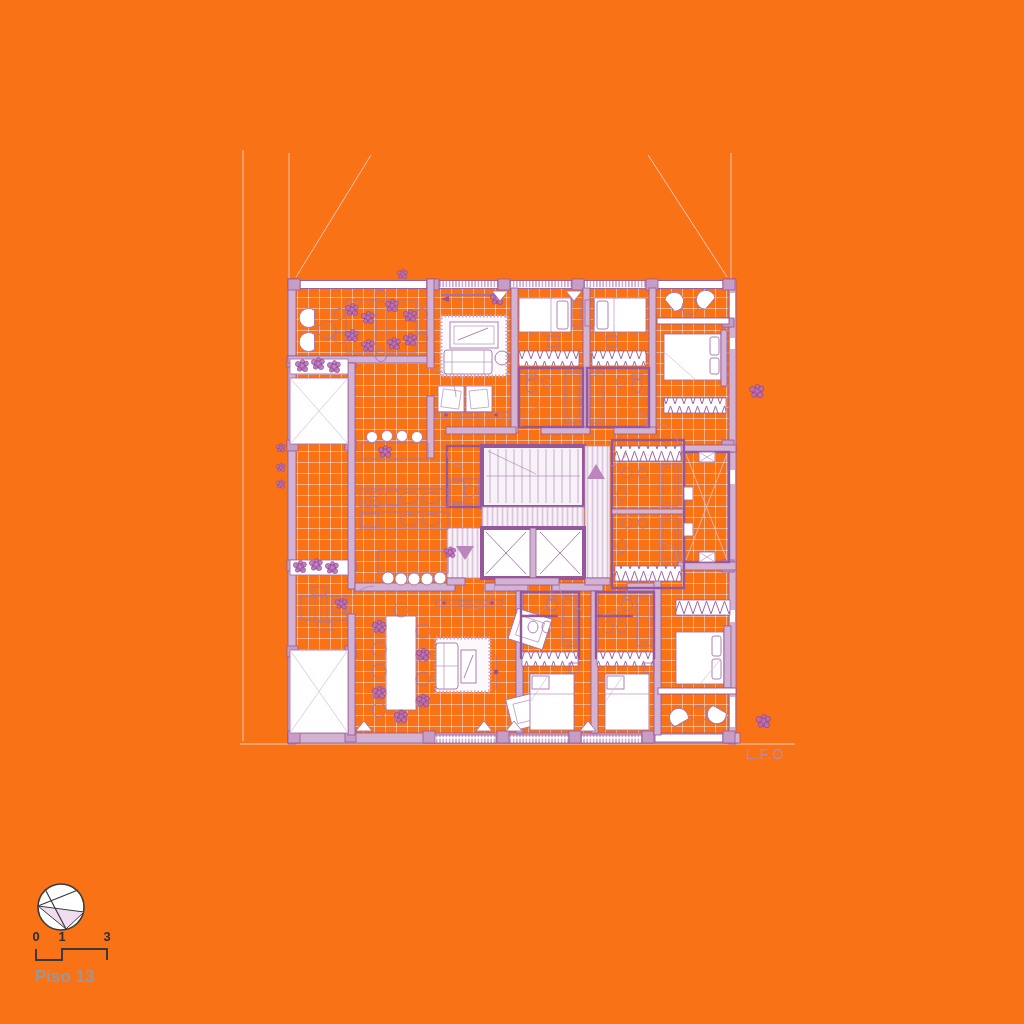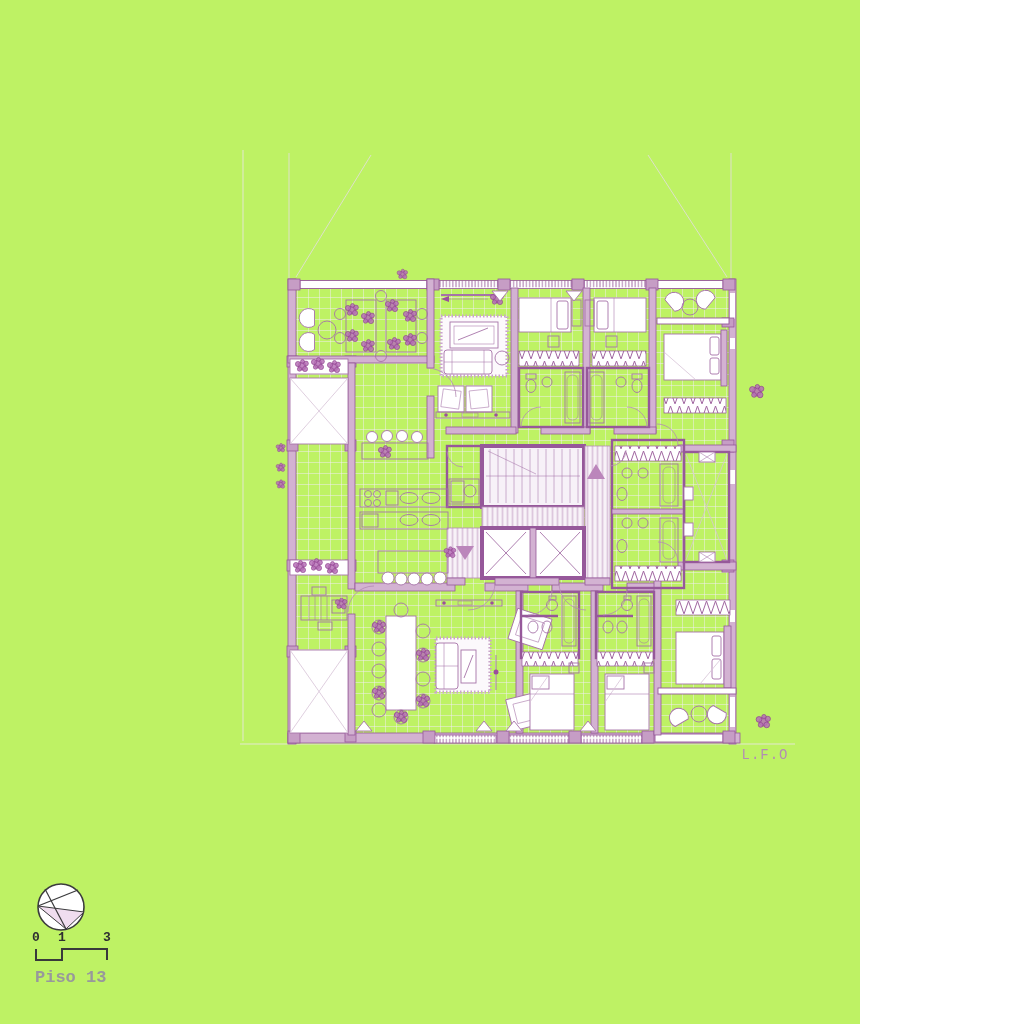--- a/index.html
+++ b/index.html
@@ -1,17 +1,17 @@
 <!DOCTYPE html>
 <html><head>
 <meta charset="utf-8">
 <style>
   html,body{margin:0;padding:0;background:#ffffff;}
-  .page{position:relative;width:860px;height:1024px;background:#bef264;overflow:hidden;
-        font-family:Liberation Mono, monospace;}
+  .page{position:relative;width:1024px;height:1024px;background:#f97316;overflow:hidden;
+        font-family:Liberation Sans, sans-serif;}
   svg{position:absolute;left:0;top:0;}
   
   .wf  {fill:#d3b2d2;stroke:#96589a;stroke-width:.8;}          
   .col {fill:#c69dc5;stroke:#96589a;stroke-width:.8;}          
   .ln  {fill:none;stroke:#a673a8;stroke-width:.9;}             
   .ln2 {fill:#ffffff;stroke:#a673a8;stroke-width:.9;}          
   .lt  {fill:none;stroke:#a673a8;stroke-width:.55;}
   .thk {fill:none;stroke:#96589a;stroke-width:2.4;}            
   .thk4{fill:#f7f1f8;stroke:#96589a;stroke-width:4;}
   .xl  {stroke:#d7c3d7;stroke-width:.8;fill:none;}             

